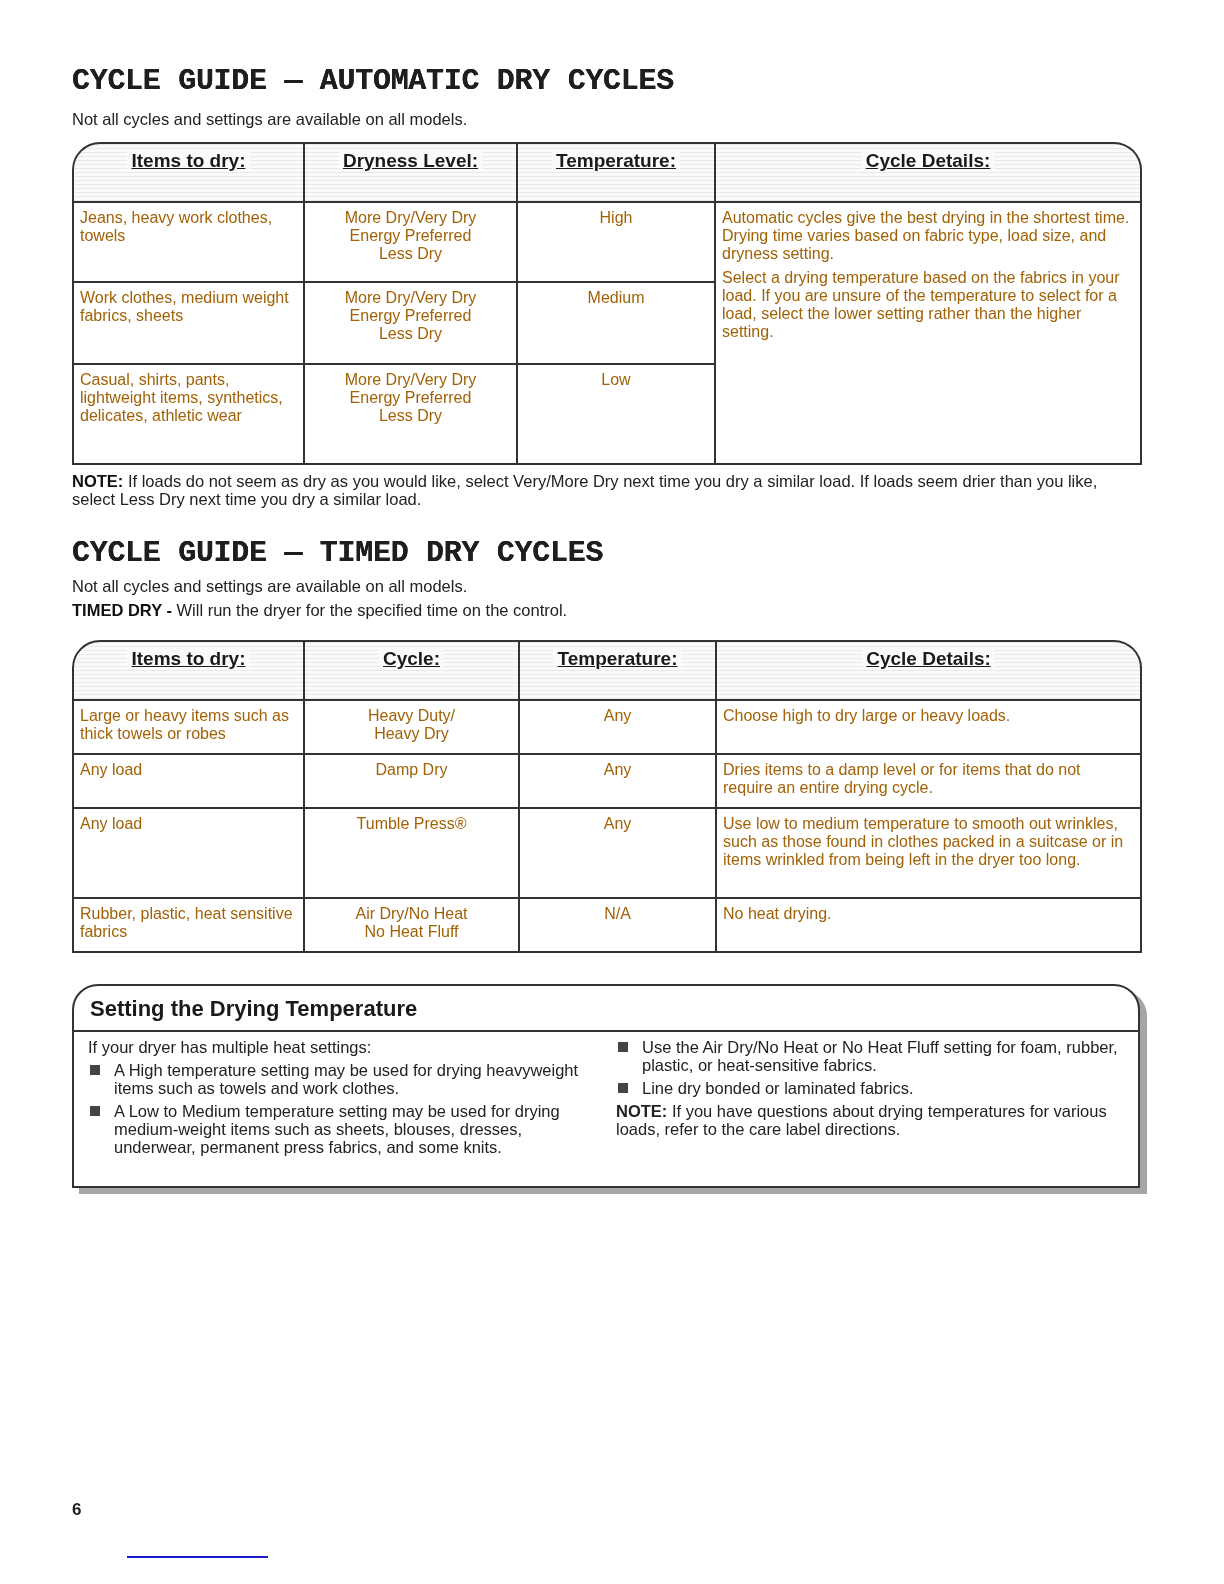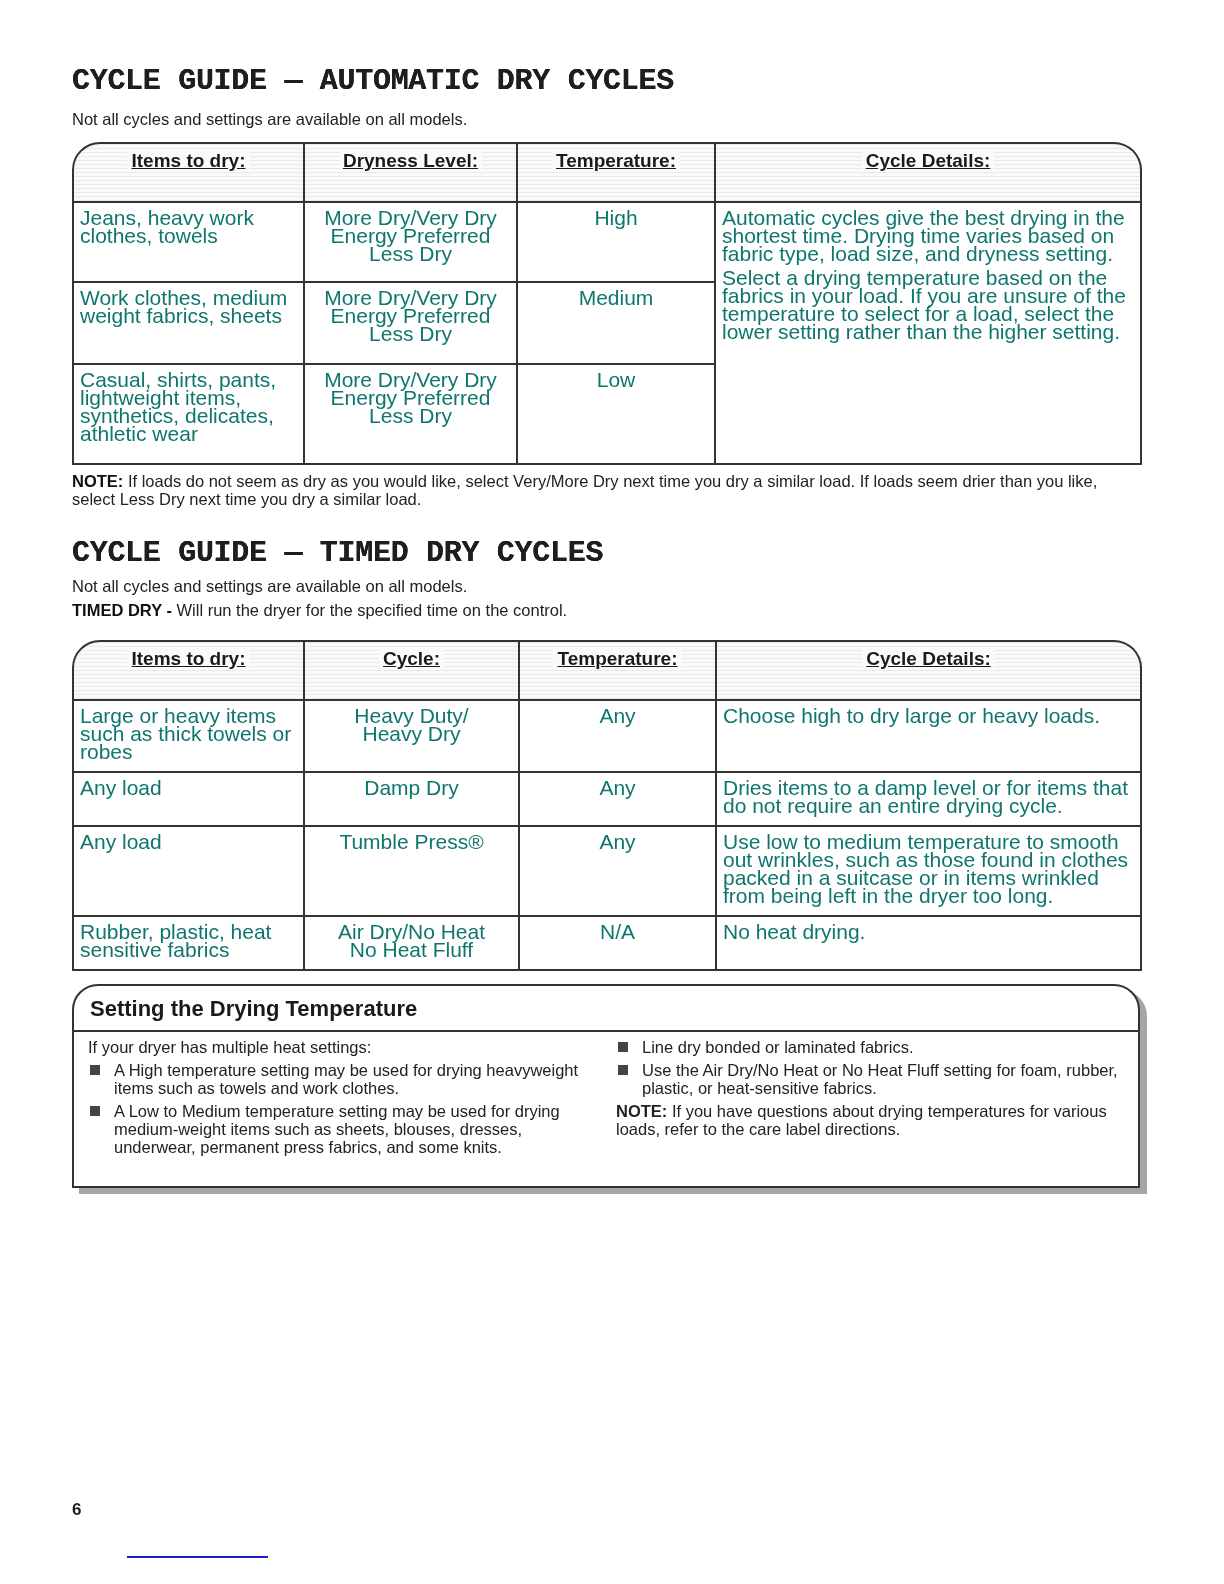--- a/index.html
+++ b/index.html
@@ -16,21 +16,21 @@
   table.guide th, table.guide td { border-right: 2px solid #333; border-bottom: 2px solid #333; }
   table.guide tr > *:first-child { border-left: 2px solid #333; }
   table.guide thead th { border-top: 2px solid #333; height: 50px; vertical-align: top;
        padding-top: 6px; font-size: 19px; font-weight: bold; color: #1a1a1a;
        background-color: #fafafa;
        background-image: repeating-linear-gradient(0deg, #e9e9e9 0 1px, transparent 1px 4px); }
   table.guide thead th:first-child { border-top-left-radius: 28px; }
   table.guide thead th:last-child { border-top-right-radius: 28px; }
   table.guide thead th span { background: #fafafa; padding: 0 4px; text-decoration: underline; }
   table.guide tbody th, table.guide tbody td { font-weight: normal; vertical-align: top;
-       font-size: 21px; line-height: 18px; padding: 6px 6px 10px 6px; color: #0f766e; }
+       font-size: 16px; line-height: 18px; padding: 6px 6px 10px 6px; color: #a16207; }
   .c { text-align: center; }
   .l { text-align: left; }
   .multiline { white-space: pre-line; }
   .detail p { margin: 0 0 6px 0; }
 
   .note { position: absolute; left: 72px; width: 1070px; font-size: 16.5px; line-height: 18px; color: #222; }
   .note b { color: #111; }
 
   .box { position: absolute; left: 72px; top: 984px; width: 1064px; height: 200px;
          border: 2px solid #333; border-top-left-radius: 26px; border-top-right-radius: 26px;
@@ -157,25 +157,25 @@
         <span>A High temperature setting may be used for drying heavyweight items such as towels and work clothes.</span>
       </div>
       <div class="bullet">
         <span class="sq"></span>
         <span>A Low to Medium temperature setting may be used for drying medium-weight items such as sheets, blouses, dresses, underwear, permanent press fabrics, and some knits.</span>
       </div>
     </div>
     <div class="box-col" style="padding-left:20px;">
       <div class="bullet">
         <span class="sq"></span>
-        <span>Line dry bonded or laminated fabrics.</span>
+        <span>Use the Air Dry/No Heat or No Heat Fluff setting for foam, rubber, plastic, or heat-sensitive fabrics.</span>
       </div>
       <div class="bullet">
         <span class="sq"></span>
-        <span>Use the Air Dry/No Heat or No Heat Fluff setting for foam, rubber, plastic, or heat-sensitive fabrics.</span>
+        <span>Line dry bonded or laminated fabrics.</span>
       </div>
       <p><b>NOTE:</b><span> If you have questions about drying temperatures for various loads, refer to the care label directions.</span></p>
     </div>
   </div>
 </div>
 
 <div class="page-num">6</div>
 <div class="blue-line"></div>
 
 </body></html>

